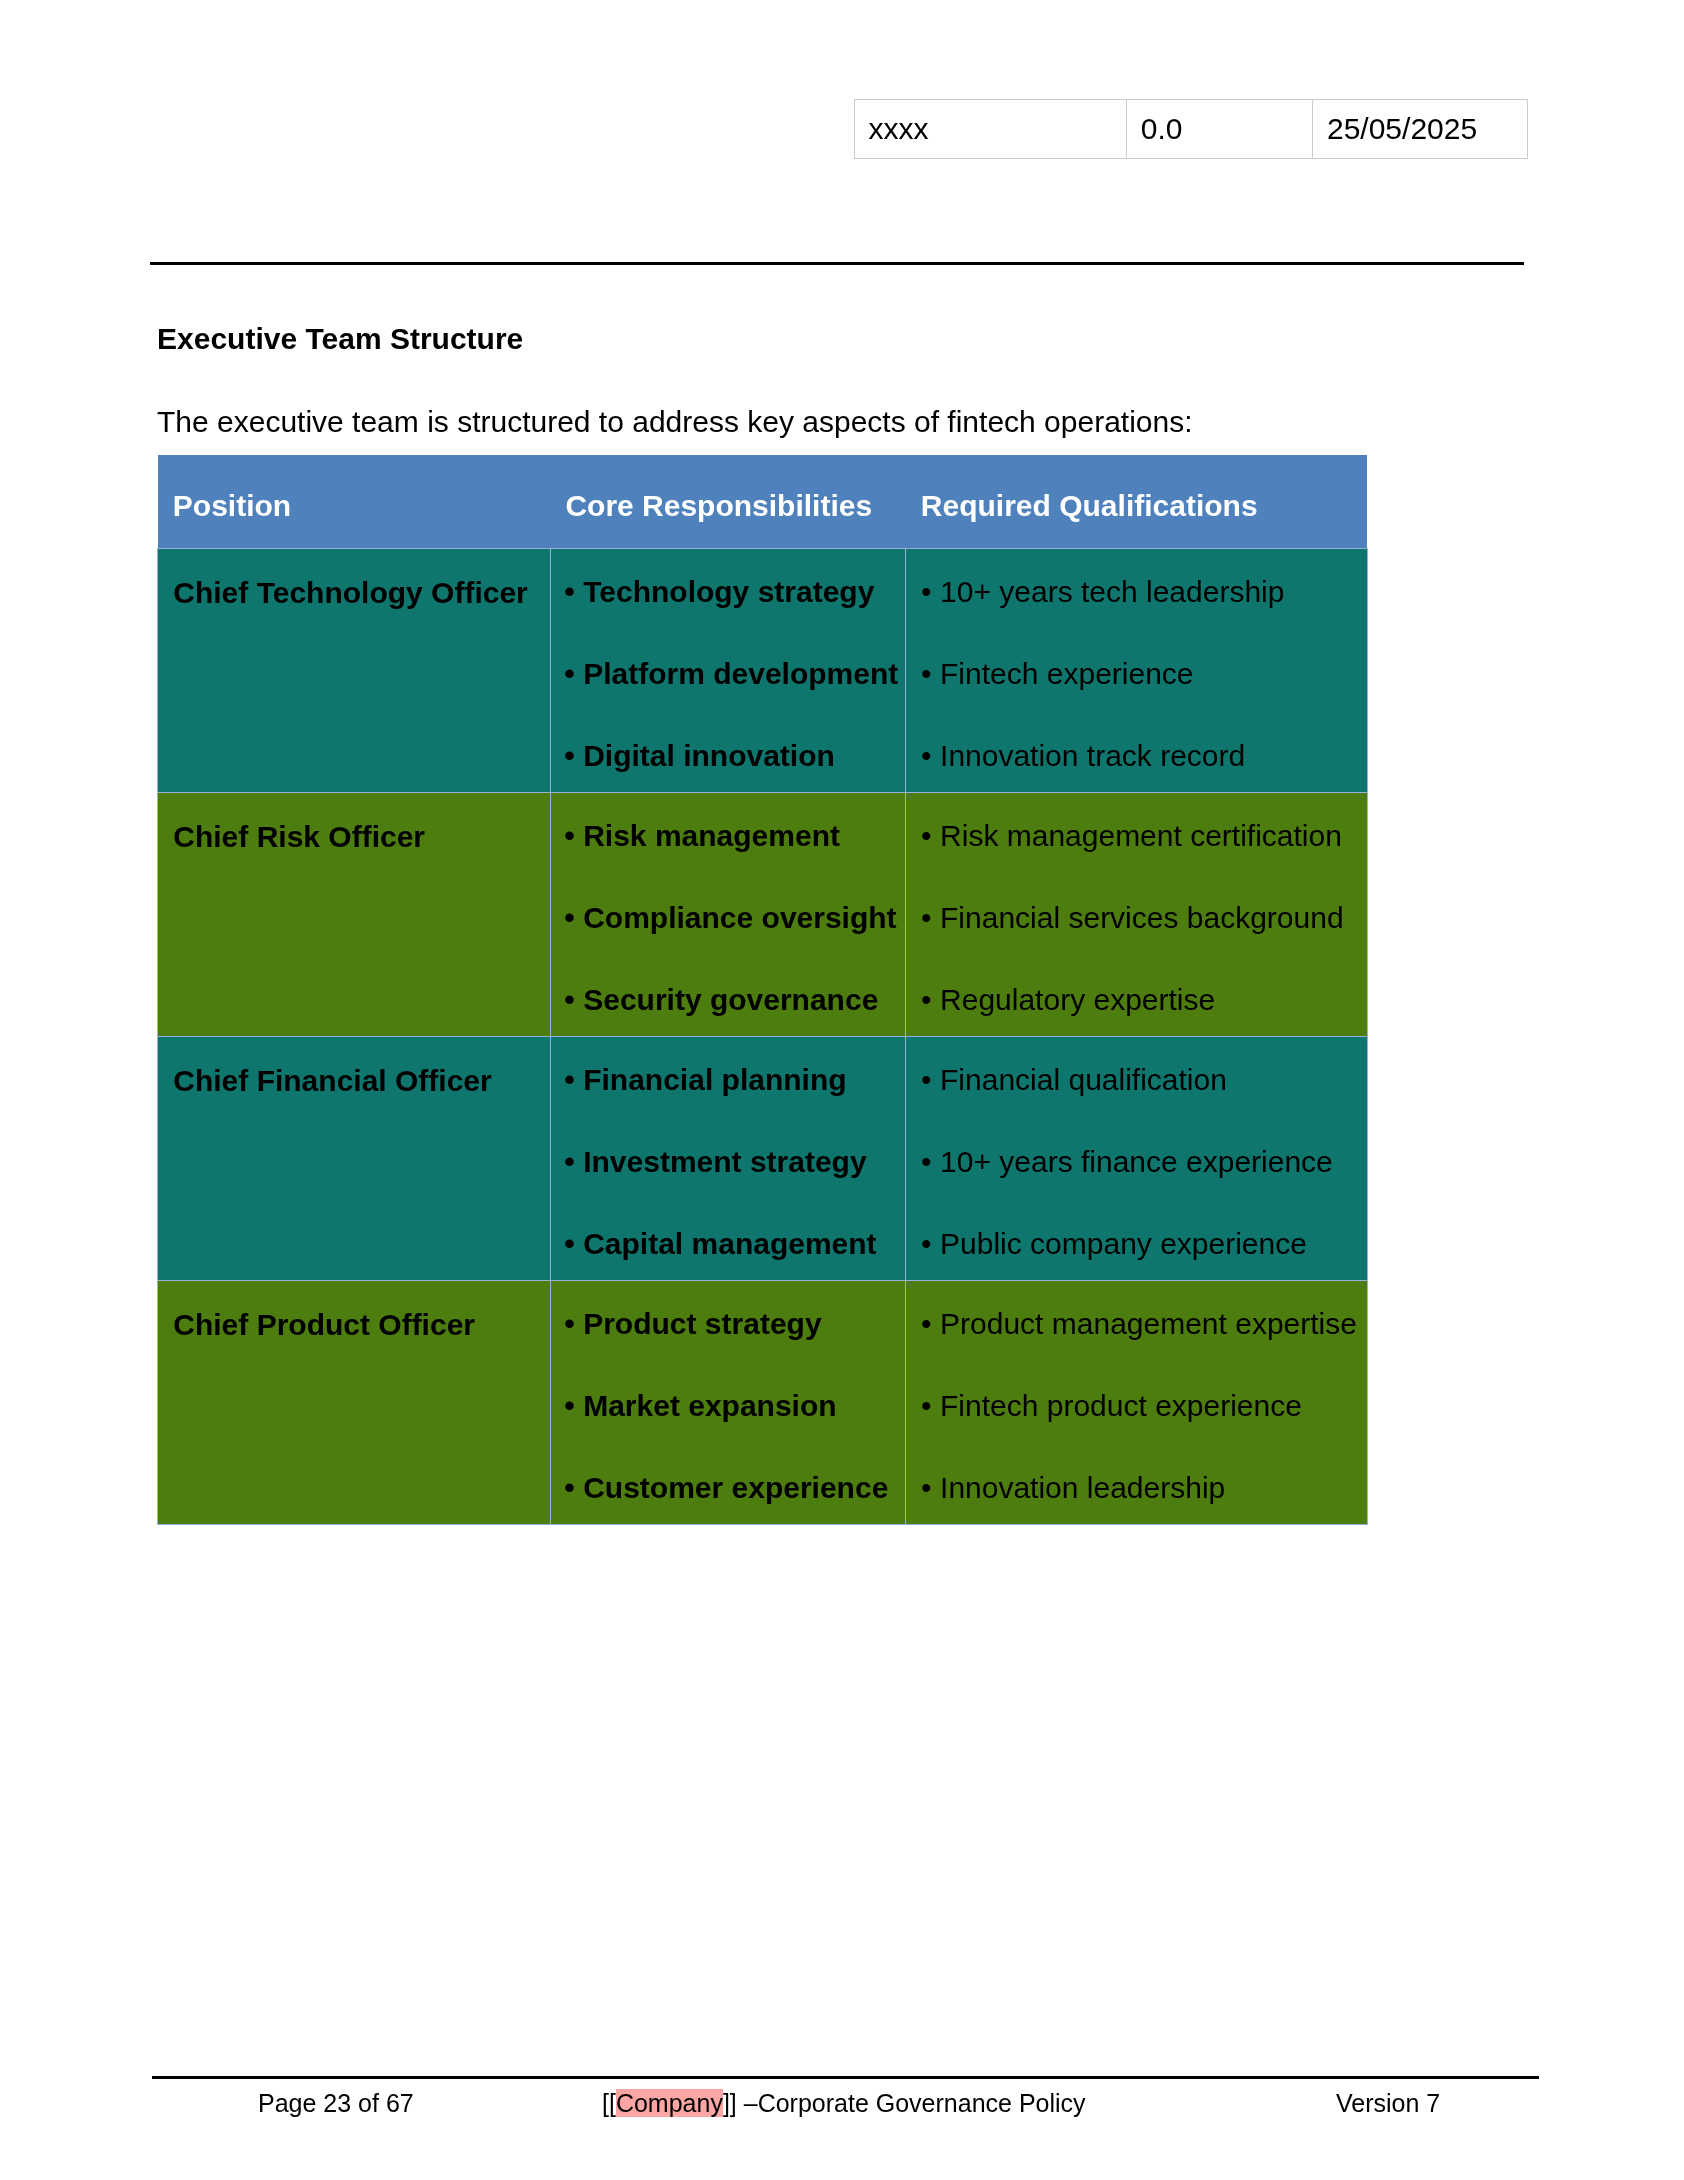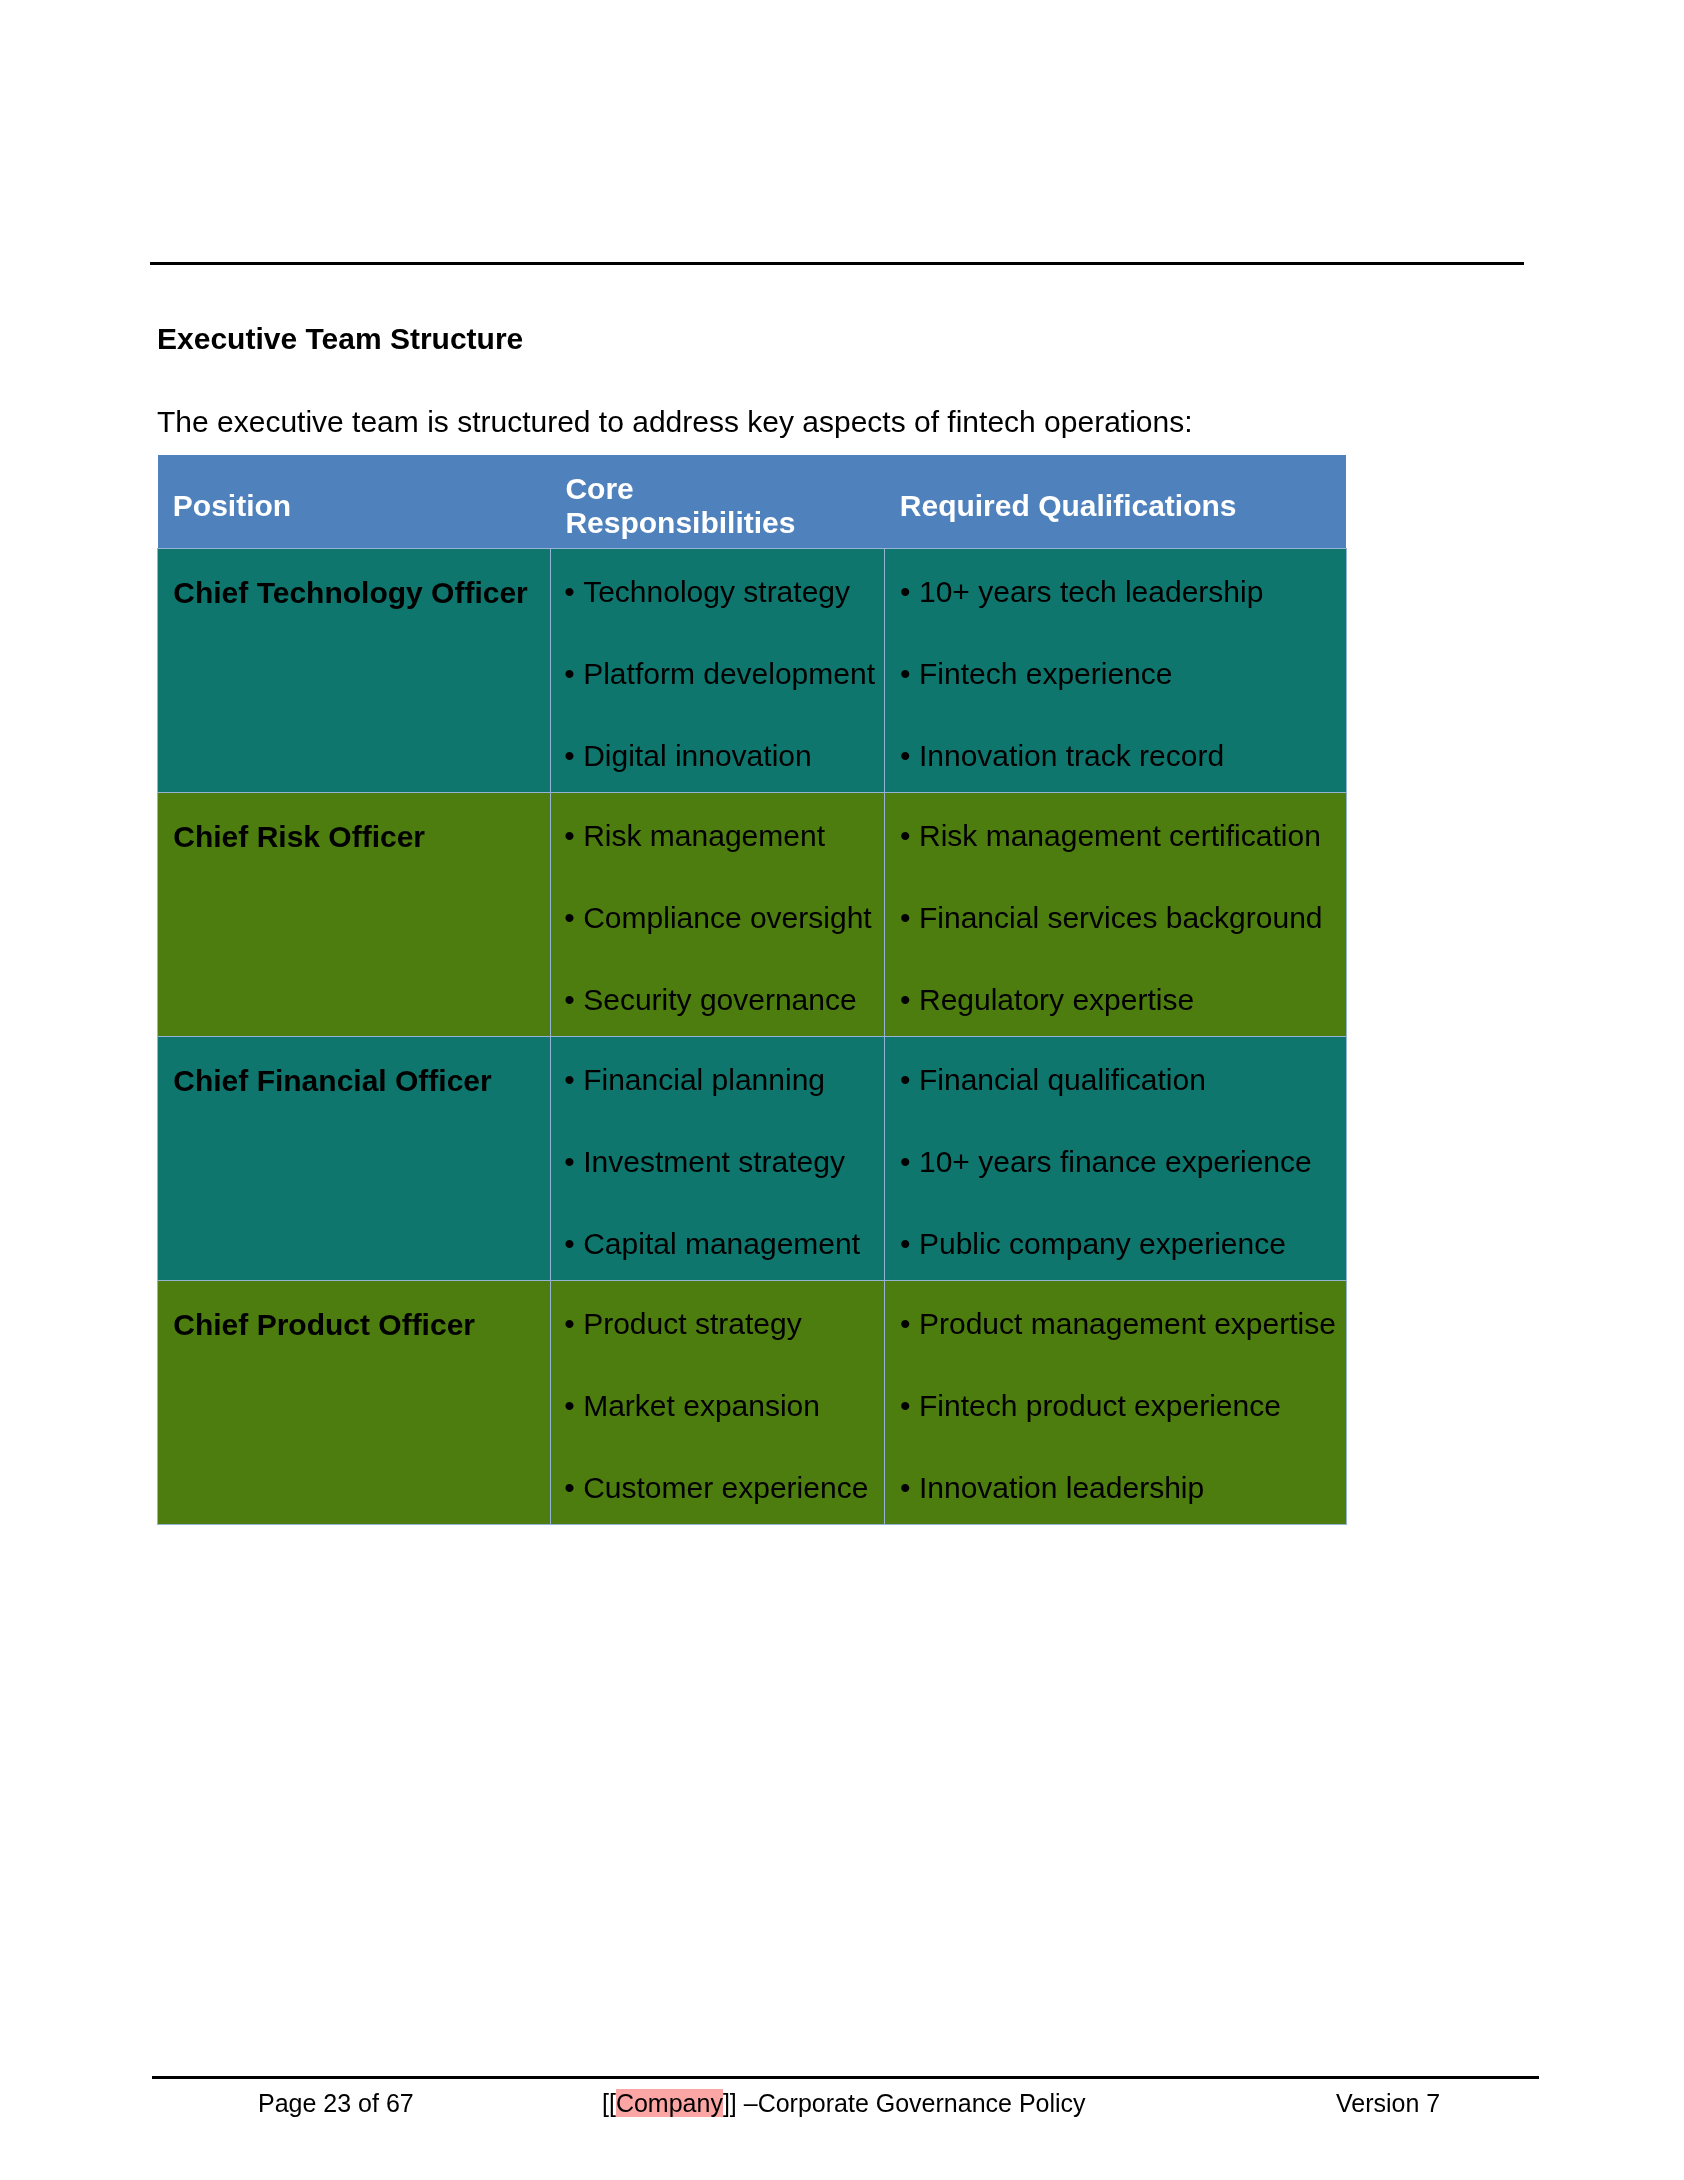--- a/index.html
+++ b/index.html
@@ -17,39 +17,44 @@
 
   .section-title { position: absolute; left: 157px; top: 322px; font-size: 30px; font-weight: bold; margin: 0; }
   .intro { position: absolute; left: 157px; top: 405px; font-size: 30px; margin: 0; }
 
   .exec-table { position: absolute; left: 157px; top: 455px; border-collapse: collapse; }
   .exec-table th { background: #4f81bd; color: #ffffff; text-align: left; font-size: 30px; font-weight: bold; height: 84px; padding: 8.5px 15.3px 0 15.3px; vertical-align: middle; border: none; }
   .exec-table td { border: 1.7px solid #95b3d7; vertical-align: top; padding: 0 15.3px; font-size: 30px; }
   .exec-table tr.shaded td { background: #0f766e; }
   .exec-table tr.plain td { background: #4d7c0f; }
   .exec-table td.pos { width: 361px; font-weight: bold; padding-top: 27px; }
-  .exec-table td.resp { width: 313px; padding-left: 13.6px; padding-right: 6.8px; }
+  .exec-table td.resp { width: 313px; padding-left: 13.6px; padding-right: 6.8px; font-weight: bold; }
   .exec-table td.qual { width: 439px; padding-left: 15px; padding-right: 6.8px; }
   .exec-table .cell-list { list-style: none; margin: 0; padding: 0; }
   .exec-table .cell-list li { height: 82px; line-height: 31px; padding-top: 27px; box-sizing: border-box; white-space: nowrap; }
   .exec-table .cell-list li:last-child { height: 79px; }
   .bullet { display: inline-block; width: 19px; }
 
   .footer-rule { position: absolute; left: 152px; top: 2076px; width: 1387px; height: 2.6px; background: #000; }
   .footer { position: absolute; top: 2089px; font-size: 25px; margin: 0; }
   .footer.page { left: 258px; }
   .footer.title { left: 602px; }
   .footer.version { left: 1336px; }
   .highlight { background: #fca5a5; }
 </style>
 </head>
 <body>
 
 <table class="meta-table">
   <tbody>
+  <tr class="vals">
+    <td class="c1">xxxx</td>
+    <td class="c2">0.0</td>
+    <td class="c3">25/05/2025</td>
+  </tr>
 </tbody>
   </table>
 
 <div class="header-rule"></div>
 
 <h2 class="section-title">Executive Team Structure</h2>
 <p class="intro">The executive team is structured to address key aspects of fintech operations:</p>
 
 <table class="exec-table">
   <thead>

